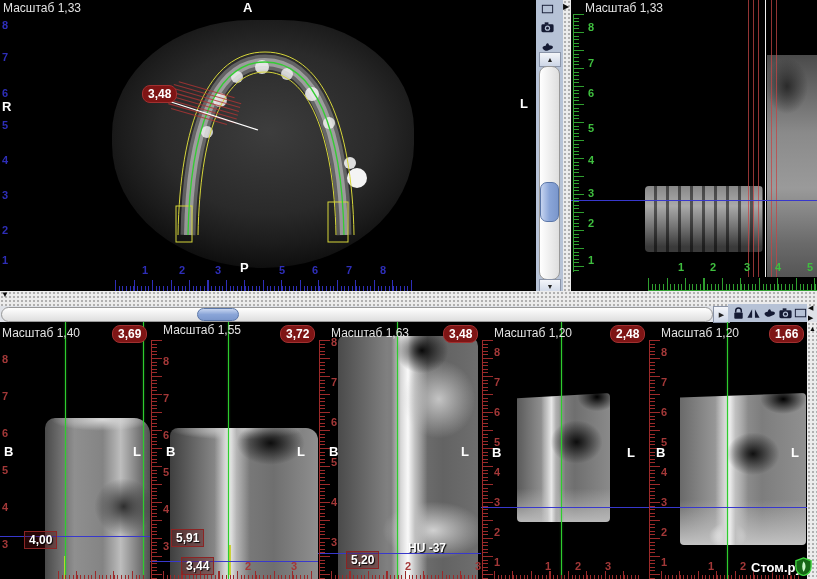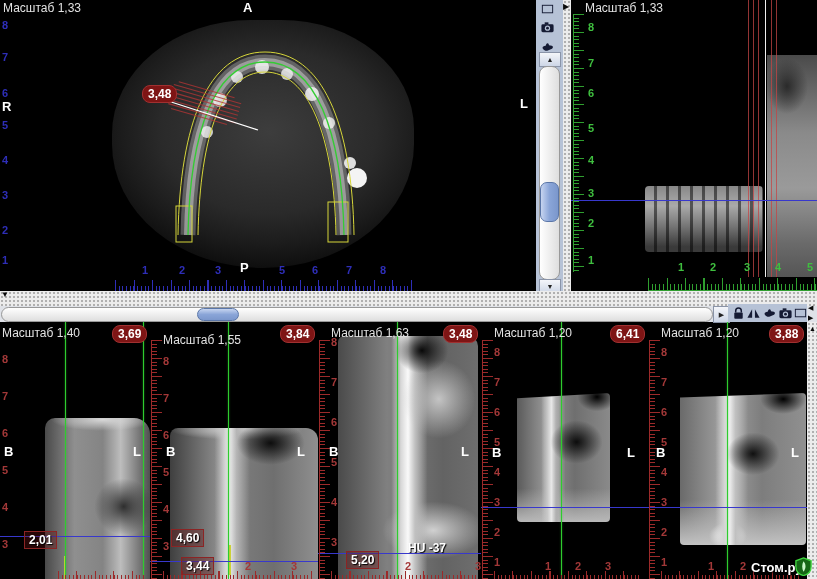--- a/index.html
+++ b/index.html
@@ -211,42 +211,42 @@
       <span class="rnum red" style="left: 2px; top: 69px;">7</span>
       <span class="rnum red" style="left: 2px; top: 106px;">6</span>
       <span class="rnum red" style="left: 2px; top: 143px;">5</span>
       <span class="rnum red" style="left: 2px; top: 180px;">4</span>
       <span class="rnum red" style="left: 2px; top: 217px;">3</span>
       <div class="comb small comb-red" style="left: 58px; top: 248px; width: 88px; height: 9px;"></div>
       <span class="lbl" style="left: 4px; top: 123px;">B</span>
       <span class="lbl" style="left: 133px; top: 123px;">L</span>
       <span class="scale" style="left: 2px; top: 5px;">Масштаб 1,40</span>
       <span class="badge" style="left: 112px; top: 3px;">3,69</span>
-      <span class="meas" style="left: 24px; top: 209px;">2,01</span>
+      <span class="meas" style="left: 24px; top: 209px;">4,00</span>
     </div>
     <div style="position: absolute; left: 150px; top: 322px; width: 168px; height: 257px; overflow: hidden;">
       <div style="position: absolute; left: 20px; top: 106px; width: 148px; height: 151px; border-radius: 8px 12px 0px 0px; background: radial-gradient(32% 20% at 68% 10%, rgb(13, 13, 13), rgba(0, 0, 0, 0) 72%), linear-gradient(90deg, rgba(0, 0, 0, 0) 30%, rgb(200, 200, 200) 36%, rgb(237, 237, 237) 40%, rgb(181, 181, 181) 45%, rgba(0, 0, 0, 0) 54%), radial-gradient(60% 9% at 45% 1%, rgb(208, 208, 208), rgba(0, 0, 0, 0) 75%), linear-gradient(90deg, rgb(63, 63, 63), rgb(134, 134, 134) 30%, rgb(111, 111, 111) 70%, rgb(143, 143, 143));"></div>
       <div class="yellow-l abs" style="position: absolute; left: 79px; top: 223px; width: 2px; height: 30px;"></div>
       <div class="vline green-l" style="left: 78px; top: 0px; height: 257px;"></div>
       <div class="hline blue-l" style="left: 0px; top: 239px; width: 168px;"></div>
       <div class="vticks vticks-red" style="left: 1px; top: 18px; width: 11px; height: 239px;"></div>
       <span class="rnum red" style="left: 13px; top: 34px;">8</span>
       <span class="rnum red" style="left: 13px; top: 71px;">7</span>
       <span class="rnum red" style="left: 13px; top: 108px;">6</span>
       <span class="rnum red" style="left: 13px; top: 145px;">5</span>
       <span class="rnum red" style="left: 13px; top: 182px;">4</span>
       <span class="rnum red" style="left: 13px; top: 219px;">3</span>
       <div class="comb small comb-red" style="left: 13px; top: 248px; width: 150px; height: 9px;"></div>
       <span class="rnum red" style="left: 95px; top: 239px;">2</span>
       <span class="rnum red" style="left: 141px; top: 239px;">3</span>
       <span class="lbl" style="left: 16px; top: 123px;">B</span>
       <span class="lbl" style="left: 147px; top: 123px;">L</span>
-      <span class="scale" style="left: 13px; top: 12px;">Масштаб 1,55</span>
-      <span class="badge" style="left: 130px; top: 3px;">3,84</span>
-      <span class="meas" style="left: 21px; top: 207px;">4,60</span>
+      <span class="scale" style="left: 13px; top: 2px;">Масштаб 1,55</span>
+      <span class="badge" style="left: 130px; top: 3px;">3,72</span>
+      <span class="meas" style="left: 21px; top: 207px;">5,91</span>
       <span class="meas" style="left: 31px; top: 235px;">3,44</span>
     </div>
     <div style="position: absolute; left: 318px; top: 322px; width: 163px; height: 257px; overflow: hidden;">
       <div style="position: absolute; left: 20px; top: 14px; width: 140px; height: 243px; border-radius: 6px 10px 0px 0px; background: radial-gradient(26% 13% at 60% 6%, rgb(8, 8, 8), rgba(0, 0, 0, 0) 72%), radial-gradient(42% 26% at 72% 26%, rgb(196, 196, 196), rgba(0, 0, 0, 0) 62%), linear-gradient(90deg, rgba(0, 0, 0, 0) 38%, rgb(216, 216, 216) 45%, rgb(250, 250, 250) 50%, rgb(192, 192, 192) 55%, rgba(0, 0, 0, 0) 64%), radial-gradient(55% 18% at 68% 80%, rgb(208, 208, 208), rgba(0, 0, 0, 0) 66%), linear-gradient(90deg, rgb(74, 74, 74), rgb(128, 128, 128) 35%, rgb(99, 99, 99) 75%, rgb(110, 110, 110));"></div>
       <div class="vline green-l" style="left: 79px; top: 0px; height: 257px;"></div>
       <div class="hline blue-l" style="left: 0px; top: 231px; width: 163px;"></div>
       <div class="vticks vticks-red" style="left: 1px; top: 18px; width: 11px; height: 239px;"></div>
       <span class="rnum red" style="left: 13px; top: 15px;">8</span>
       <span class="rnum red" style="left: 13px; top: 55px;">7</span>
       <span class="rnum red" style="left: 13px; top: 95px;">6</span>
@@ -276,36 +276,36 @@
       <span class="rnum red" style="left: 13px; top: 175px;">3</span>
       <span class="rnum red" style="left: 13px; top: 205px;">2</span>
       <span class="rnum red" style="left: 13px; top: 235px;">1</span>
       <div class="comb small comb-red" style="left: 13px; top: 248px; width: 148px; height: 9px;"></div>
       <span class="rnum red" style="left: 64px; top: 239px;">1</span>
       <span class="rnum red" style="left: 94px; top: 239px;">2</span>
       <span class="rnum red" style="left: 124px; top: 239px;">3</span>
       <span class="lbl" style="left: 11px; top: 124px;">B</span>
       <span class="lbl" style="left: 146px; top: 124px;">L</span>
       <span class="scale" style="left: 13px; top: 5px;">Масштаб 1,20</span>
-      <span class="badge" style="left: 129px; top: 3px;">6,41</span>
+      <span class="badge" style="left: 129px; top: 3px;">2,48</span>
     </div>
     <div style="position: absolute; left: 648px; top: 322px; width: 159px; height: 257px; overflow: hidden;">
       <div style="position: absolute; left: 32px; top: 71px; width: 126px; height: 152px; border-radius: 4px; background: radial-gradient(26% 14% at 82% 4%, rgb(0, 0, 0), rgba(0, 0, 0, 0) 70%), radial-gradient(30% 20% at 58% 40%, rgb(16, 16, 16), rgba(0, 0, 0, 0) 70%), linear-gradient(90deg, rgba(0, 0, 0, 0) 28%, rgb(210, 210, 210) 35%, rgb(242, 242, 242) 39%, rgb(192, 192, 192) 44%, rgba(0, 0, 0, 0) 54%), radial-gradient(20% 12% at 38% 94%, rgb(255, 255, 255), rgba(0, 0, 0, 0) 75%), linear-gradient(0deg, rgb(194, 194, 194), rgba(0, 0, 0, 0) 30%), linear-gradient(90deg, rgb(106, 106, 106), rgb(162, 162, 162) 35%, rgb(125, 125, 125) 65%, rgb(144, 144, 144)); clip-path: polygon(0px 3%, 100% 0px, 100% 100%, 0px 100%);"></div>
       <div class="vline green-l" style="left: 79px; top: 0px; height: 257px;"></div>
       <div class="hline blue-l" style="left: 0px; top: 185px; width: 159px;"></div>
       <div class="vticks vticks-red" style="left: 1px; top: 18px; width: 11px; height: 239px;"></div>
       <span class="rnum red" style="left: 13px; top: 25px;">8</span>
       <span class="rnum red" style="left: 13px; top: 55px;">7</span>
       <span class="rnum red" style="left: 13px; top: 85px;">6</span>
       <span class="rnum red" style="left: 13px; top: 115px;">5</span>
       <span class="rnum red" style="left: 13px; top: 145px;">4</span>
       <span class="rnum red" style="left: 13px; top: 175px;">3</span>
       <span class="rnum red" style="left: 13px; top: 205px;">2</span>
       <span class="rnum red" style="left: 13px; top: 235px;">1</span>
       <div class="comb small comb-red" style="left: 13px; top: 248px; width: 140px; height: 9px;"></div>
       <span class="rnum red" style="left: 60px; top: 239px;">1</span>
       <span class="rnum red" style="left: 92px; top: 239px;">2</span>
       <span class="lbl" style="left: 8px; top: 124px;">B</span>
       <span class="lbl" style="left: 143px; top: 124px;">L</span>
       <span class="scale" style="left: 13px; top: 5px;">Масштаб 1,20</span>
-      <span class="badge" style="left: 121px; top: 3px;">3,88</span>
+      <span class="badge" style="left: 121px; top: 3px;">1,66</span>
     </div>
   </div>
 
 </body></html>

